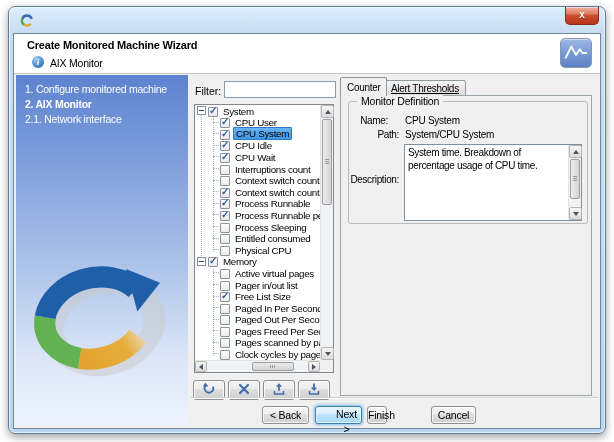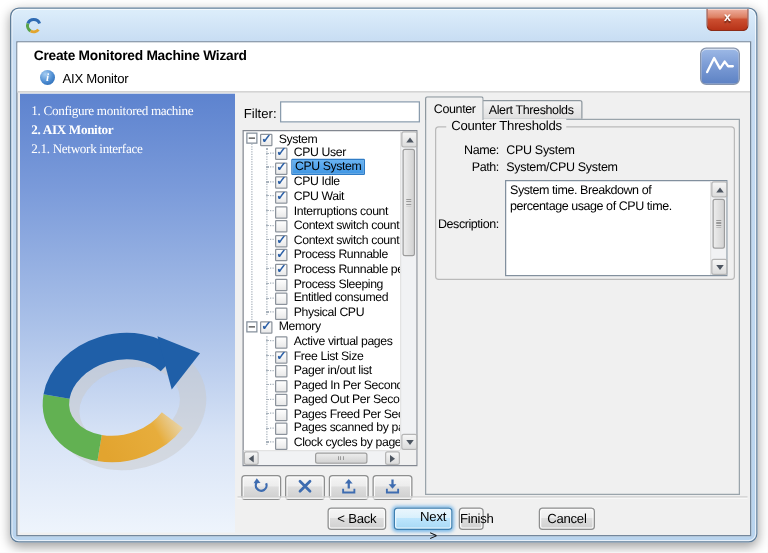--- a/index.html
+++ b/index.html
@@ -31,21 +31,21 @@
     background:radial-gradient(circle at 35% 28%, #a6cdf2, #4a8ad0 55%, #1d5ca6);
     color:#fff; font-family:"Liberation Serif",serif; font-style:italic; font-weight:bold;
     font-size:9px; line-height:12px; text-align:center; }
   .hdr-sub { position:absolute; left:36px; top:23px; font-size:10.5px; letter-spacing:-0.2px; }
   .wave-icon { position:absolute; right:8px; top:4px; width:32px; height:30px; border-radius:5px;
     border:1px solid #8795ad; background:linear-gradient(180deg,#9db9e6 0%,#7d9dd6 45%,#5d82c4 100%);
     box-shadow:inset 0 1px 0 rgba(255,255,255,.55); }
 
   
   .sidebar { position:absolute; left:2px; top:41px; width:172px; bottom:2px; overflow:hidden;
-    background:linear-gradient(180deg,#5d83cf 0%,#7b9bda 22%,#a9c0e8 52%,#d7e3f6 78%,#eef4fc 100%);font-family:Liberation Serif, serif; }
+    background:linear-gradient(180deg,#5d83cf 0%,#7b9bda 22%,#a9c0e8 52%,#d7e3f6 78%,#eef4fc 100%); }
   .steps { position:absolute; left:9px; top:7px; right:4px; }
   .step { color:#ffffff; font-size:10.5px; letter-spacing:-0.25px; line-height:15px; white-space:nowrap; }
   .step.active { font-weight:bold; }
   .logo-swoosh { position:absolute; left:6px; top:160px; width:156px; height:166px; }
 
   
   .filter-label { position:absolute; left:181px; top:51px; font-size:10.5px; }
   .filter-input { position:absolute; left:210px; top:47px; width:112px; height:17px;
     border:1px solid #8a9cad; background:#fff; font-size:10.5px; padding:0 3px;
     font-family:"Liberation Sans",sans-serif; }
@@ -92,21 +92,21 @@
   
   .tree-toolbar { position:absolute; left:179px; top:346px; width:140px; height:20px; display:flex; gap:3px; }
   .tool-btn { width:32px; height:20px; border:1px solid #8e8f8f; border-radius:3px;
     background:linear-gradient(180deg,#f5f5f5,#ececec 45%,#dedede 46%,#cfcfcf);
     box-shadow:inset 0 0 0 1px #fbfbfb; display:flex; align-items:center; justify-content:center; cursor:default; }
 
   
   .tab { position:absolute; border:1px solid #8e989f; border-radius:2px 2px 0 0; font-size:10px;
     letter-spacing:-0.3px; display:flex; align-items:center; justify-content:center; padding:0 6px; }
   .tab.active { left:326px; top:43px; height:19px; background:#f0f0f0; border-bottom:none; z-index:3; }
-  .tab.inactive { left:370px; top:46px; height:16px; background:linear-gradient(180deg,#f4f4f4,#dfdfdf); z-index:1; }
+  .tab.inactive { left:370px; top:46px; height:16px; background:linear-gradient(180deg,#f4f4f4,#dfdfdf); z-index:1;text-decoration:underline; }
   .tab-panel { position:absolute; left:326px; top:61px; width:252px; height:301px;
     background:#f0f0f0; border:1px solid #9aa4ab; z-index:2; }
 
   .groupbox { position:absolute; left:7px; top:5px; width:240px; height:123px;
     border:1px solid #bababa; border-radius:3px; }
   .legend { position:absolute; left:8px; top:-7px; background:#f0f0f0; padding:0 4px;
     font-size:10.5px; letter-spacing:-0.2px; }
   .glabel { position:absolute; left:0; width:50px; text-align:right; font-size:10px; letter-spacing:-0.35px; }
   .gvalue { position:absolute; left:56px; font-size:10px; letter-spacing:-0.25px; white-space:nowrap; }
   .desc-box { position:absolute; left:55px; top:42px; width:178px; height:77px; background:#fff;
@@ -260,27 +260,27 @@
                 <div class="cbx checked"></div>
                 <span class="tlabel">Memory</span>
               </div>
               <div class="trow lvl1">
                 <div class="stub"></div>
                 <div class="cbx"></div>
                 <span class="tlabel">Active virtual pages</span>
               </div>
               <div class="trow lvl1">
                 <div class="stub"></div>
+                <div class="cbx"></div>
+                <span class="tlabel">Pager in/out list</span>
+              </div>
+              <div class="trow lvl1">
+                <div class="stub"></div>
                 <div class="cbx checked"></div>
                 <span class="tlabel">Free List Size</span>
-              </div>
-              <div class="trow lvl1">
-                <div class="stub"></div>
-                <div class="cbx"></div>
-                <span class="tlabel">Pager in/out list</span>
               </div>
               <div class="trow lvl1">
                 <div class="stub"></div>
                 <div class="cbx"></div>
                 <span class="tlabel">Paged In Per Second</span>
               </div>
               <div class="trow lvl1">
                 <div class="stub"></div>
                 <div class="cbx"></div>
                 <span class="tlabel">Paged Out Per Second</span>
@@ -350,22 +350,22 @@
                 <polygon points="3.9,5.4 10.1,5.4 7,9" fill="#3e6cb0"></polygon>
               </svg></span>
           </button>
         </div>
 
       <div class="tab active">Counter</div>
       <div class="tab inactive">Alert Thresholds</div>
 
       <div class="tab-panel">
         <div class="groupbox">
-          <div class="legend">Counter Thresholds</div>
-          <div class="glabel" style="top:13px;">Name:</div>
+          <div class="legend">Monitor Definition</div>
+          <div class="glabel" style="top:13px;text-align:center;">Name:</div>
           <div class="gvalue" style="top:13px;">CPU System</div>
           <div class="glabel" style="top:27px;">Path:</div>
           <div class="gvalue" style="top:27px;">System/CPU System</div>
           <div class="glabel" style="top:44px;margin-top:28px;">Description:</div>
 
           <div class="desc-box">
             <div class="desc-text">System time. Breakdown of percentage usage of CPU time.</div>
             <div class="vsb" style="height:75px;">
               <div class="sb-btn" style="left:0;top:0;width:13px;height:13px;">
                   <div class="tri up"></div>

